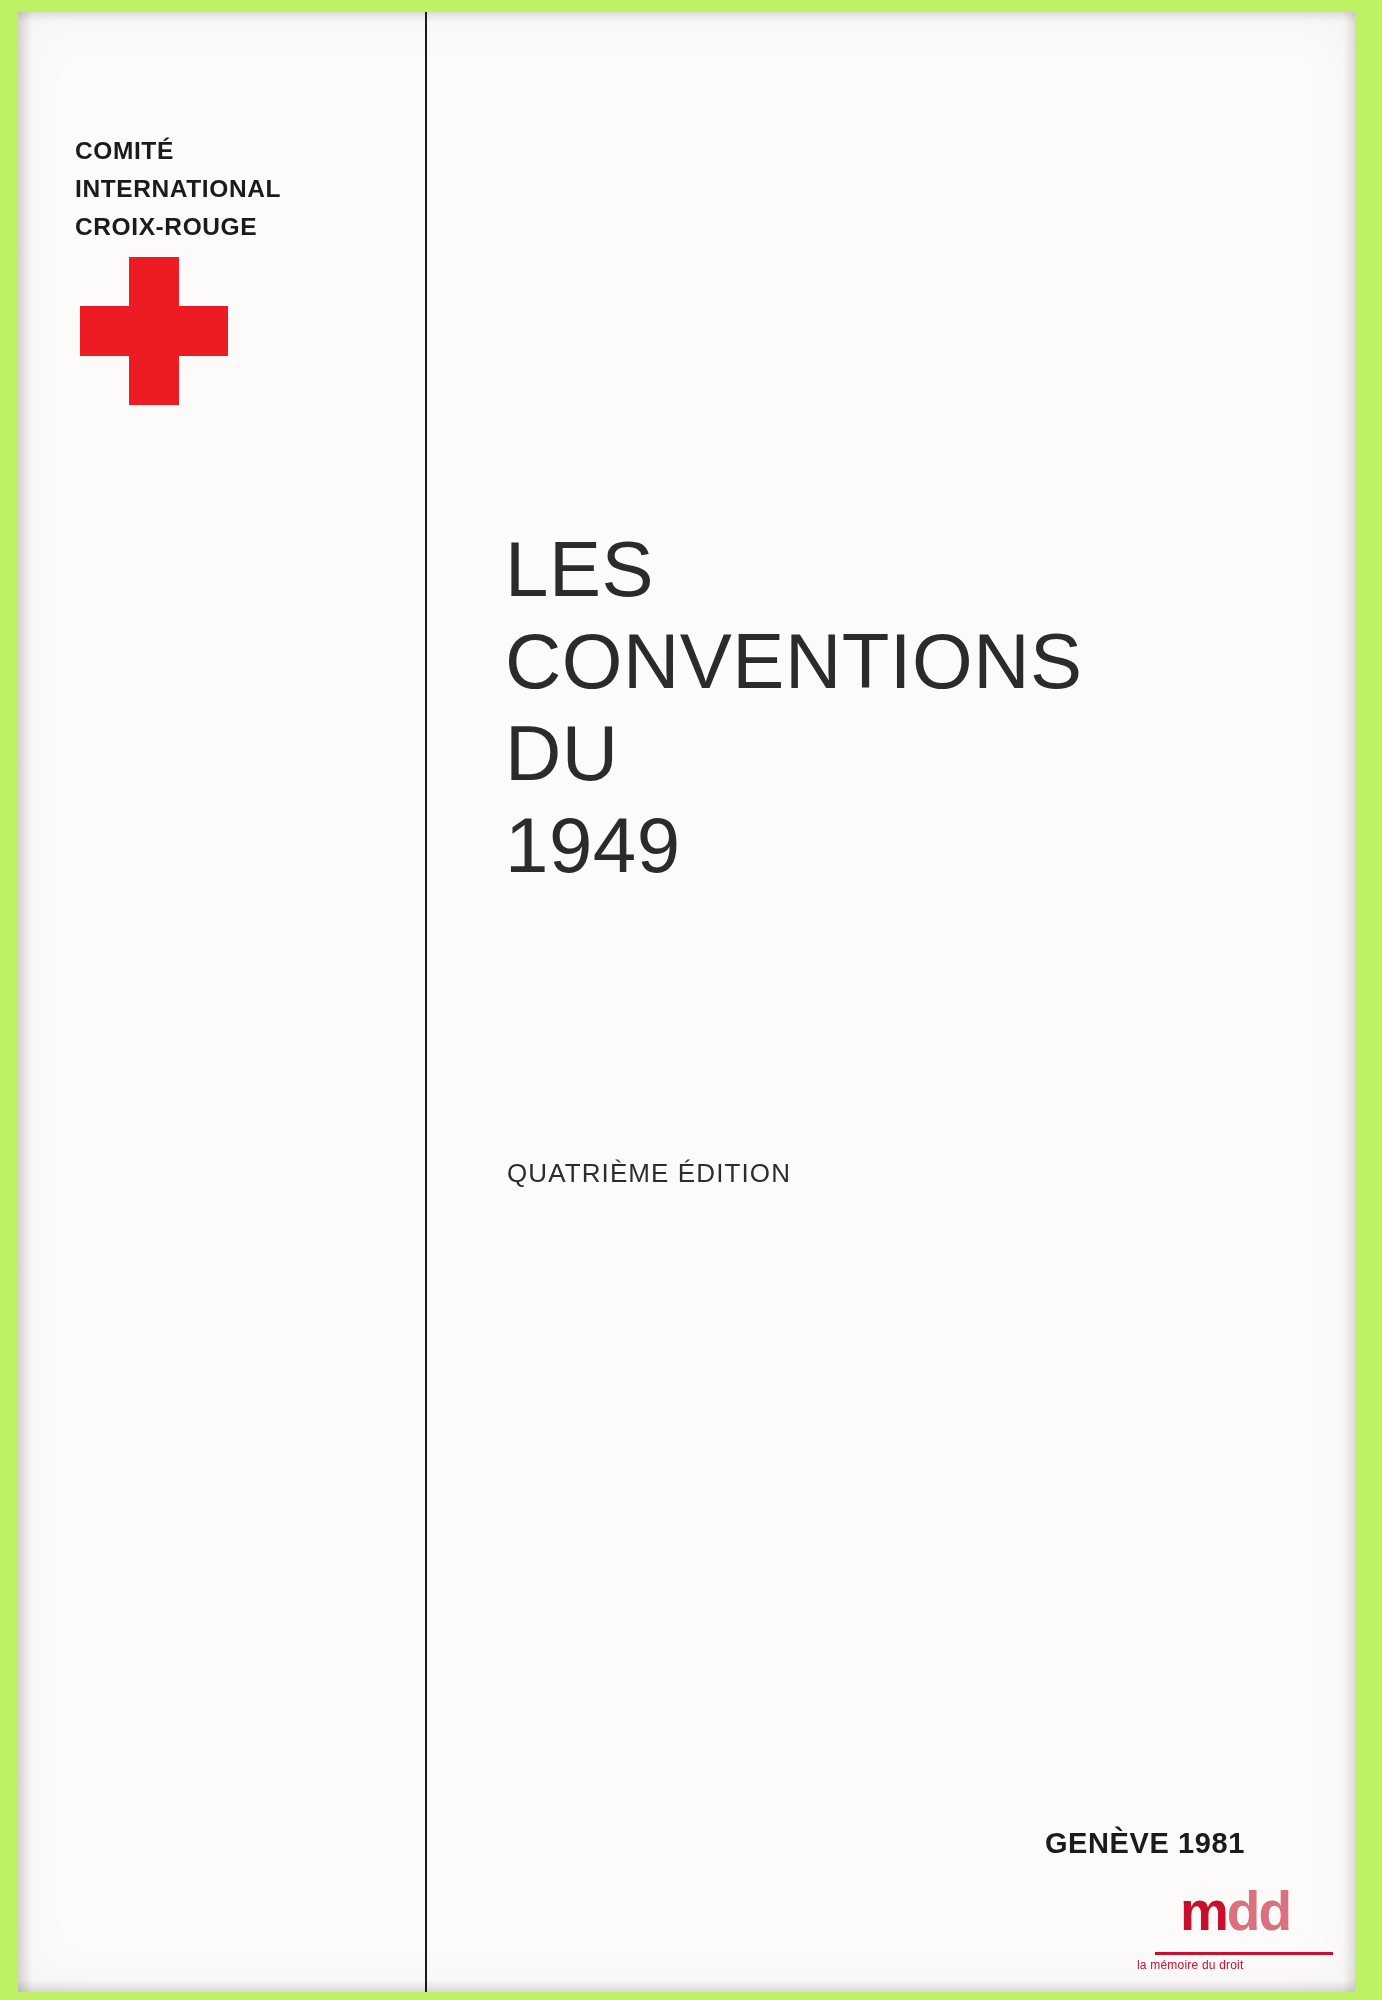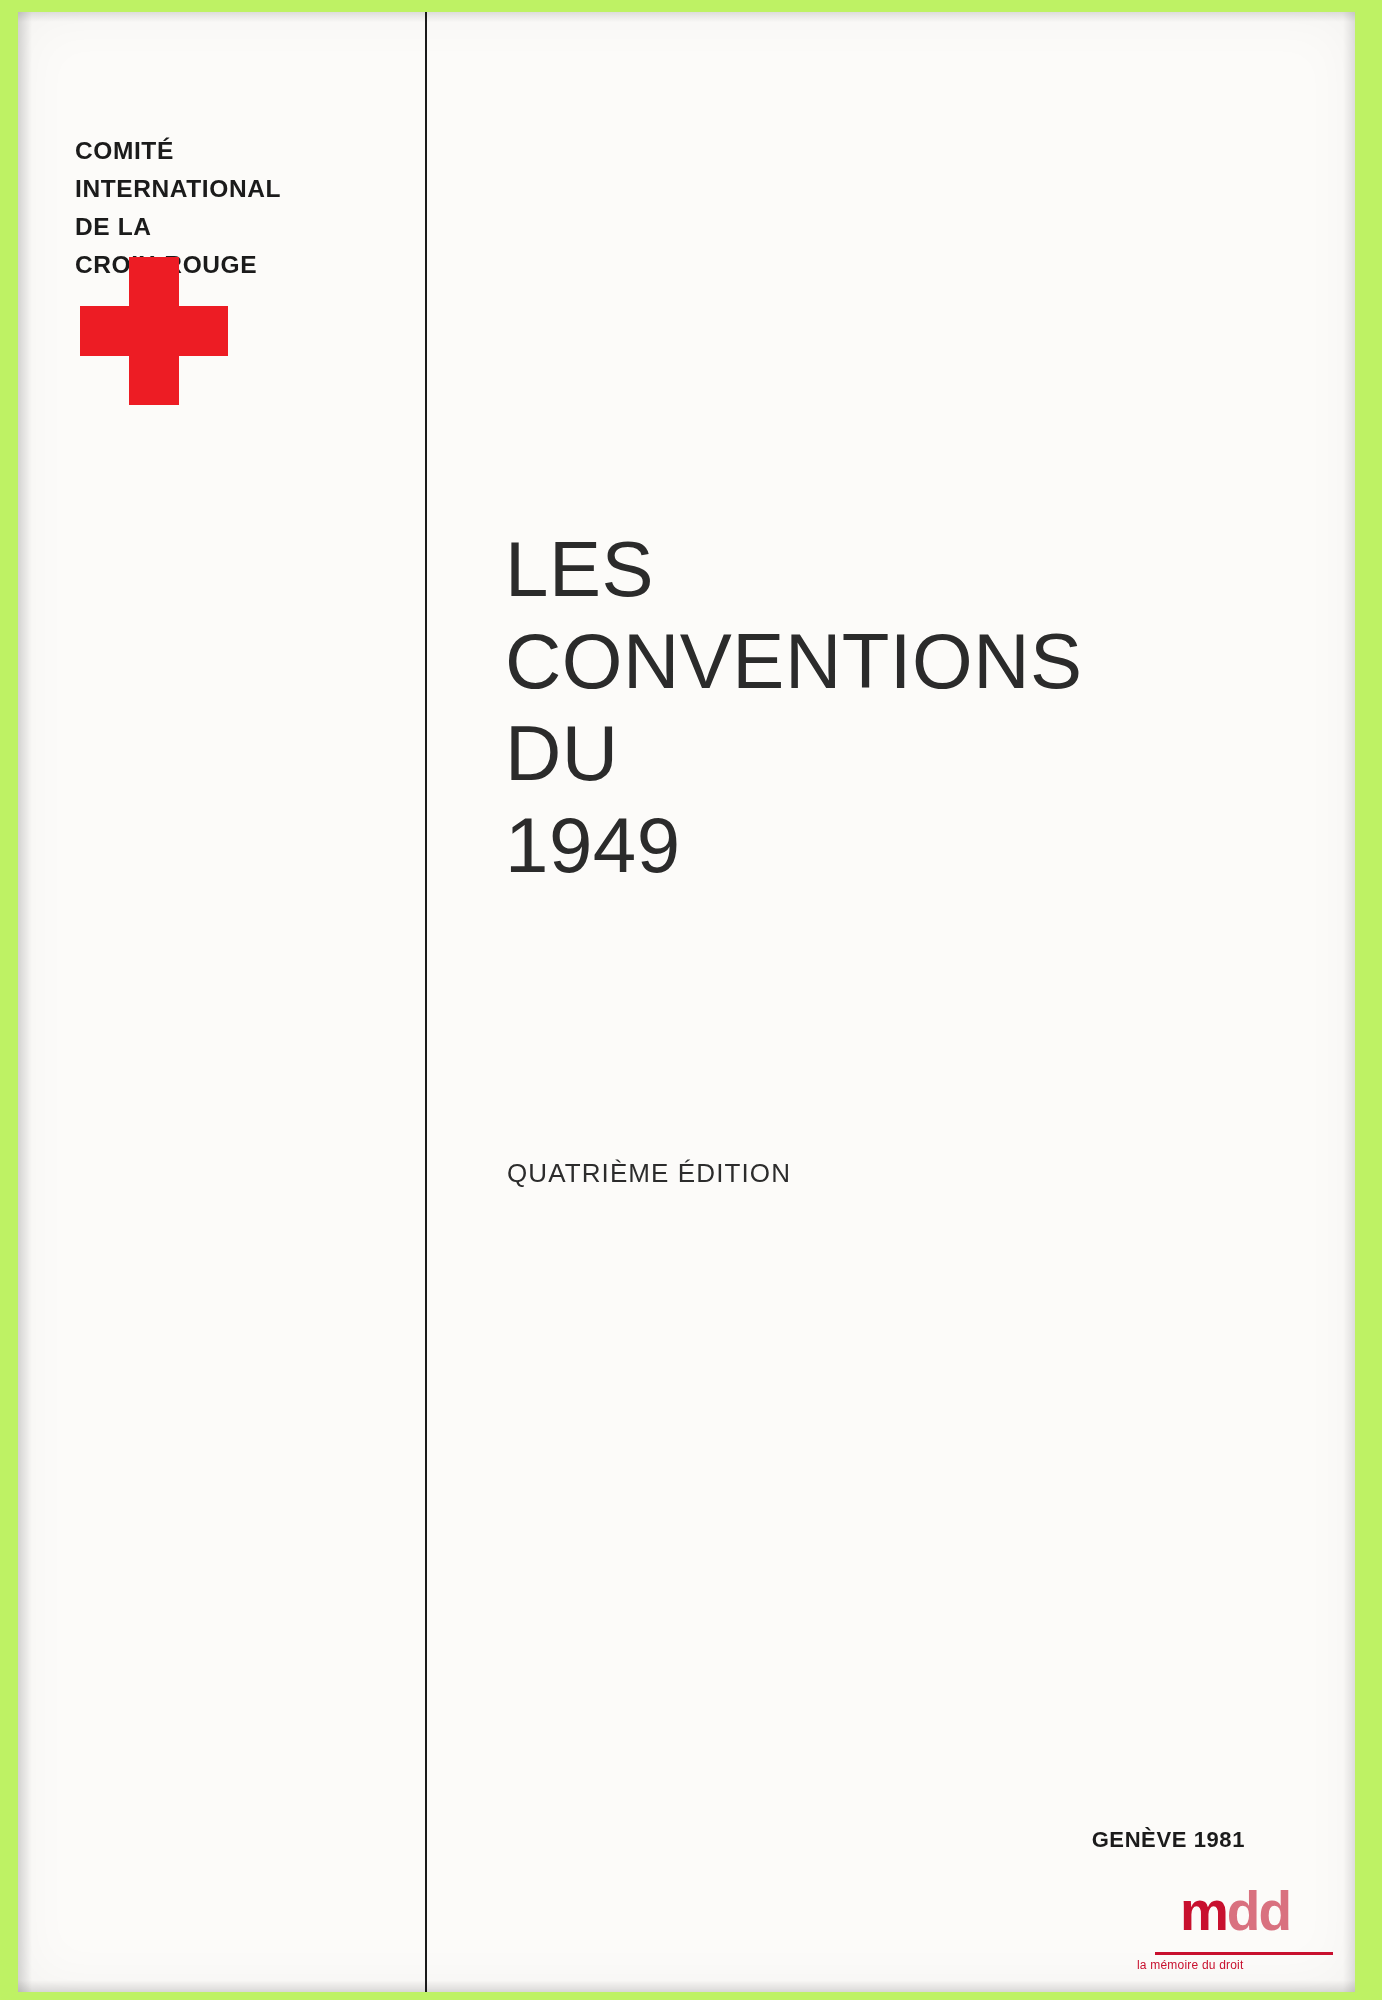--- a/index.html
+++ b/index.html
@@ -136,21 +136,21 @@
     letter-spacing: 1.1px;
     color: #2c2c2c;
     white-space: nowrap;
   }
 
   
   #imprint {
     position: absolute;
     right: 110px;
     top: 1815px;
-    font-size: 22px;
+    font-size: 29px;
     font-weight: bold;
     letter-spacing: 0.6px;
     color: #1b1b1b;
     white-space: nowrap;
     margin-left: 26px;
   }
 
   
   #mdd-logo {
     position: absolute;
@@ -204,21 +204,20 @@
     <div class="paper-edge-left"></div>
     <div class="paper-edge-right"></div>
     <div class="paper-edge-top"></div>
     <div class="paper-edge-bottom"></div>
 
     <div id="vertical-rule"></div>
 
     <div id="organisation-block">
       <div class="org-line">COMITÉ</div>
       <div class="org-line">INTERNATIONAL</div>
-      <div class="org-line">DE LA</div>
       <div class="org-line">CROIX-ROUGE</div>
     </div>
 
     <div id="red-cross">
       <div class="bar-h"></div>
       <div class="bar-v"></div>
     </div>
 
     <div id="title-block">
       <div class="title-line">LES</div>

